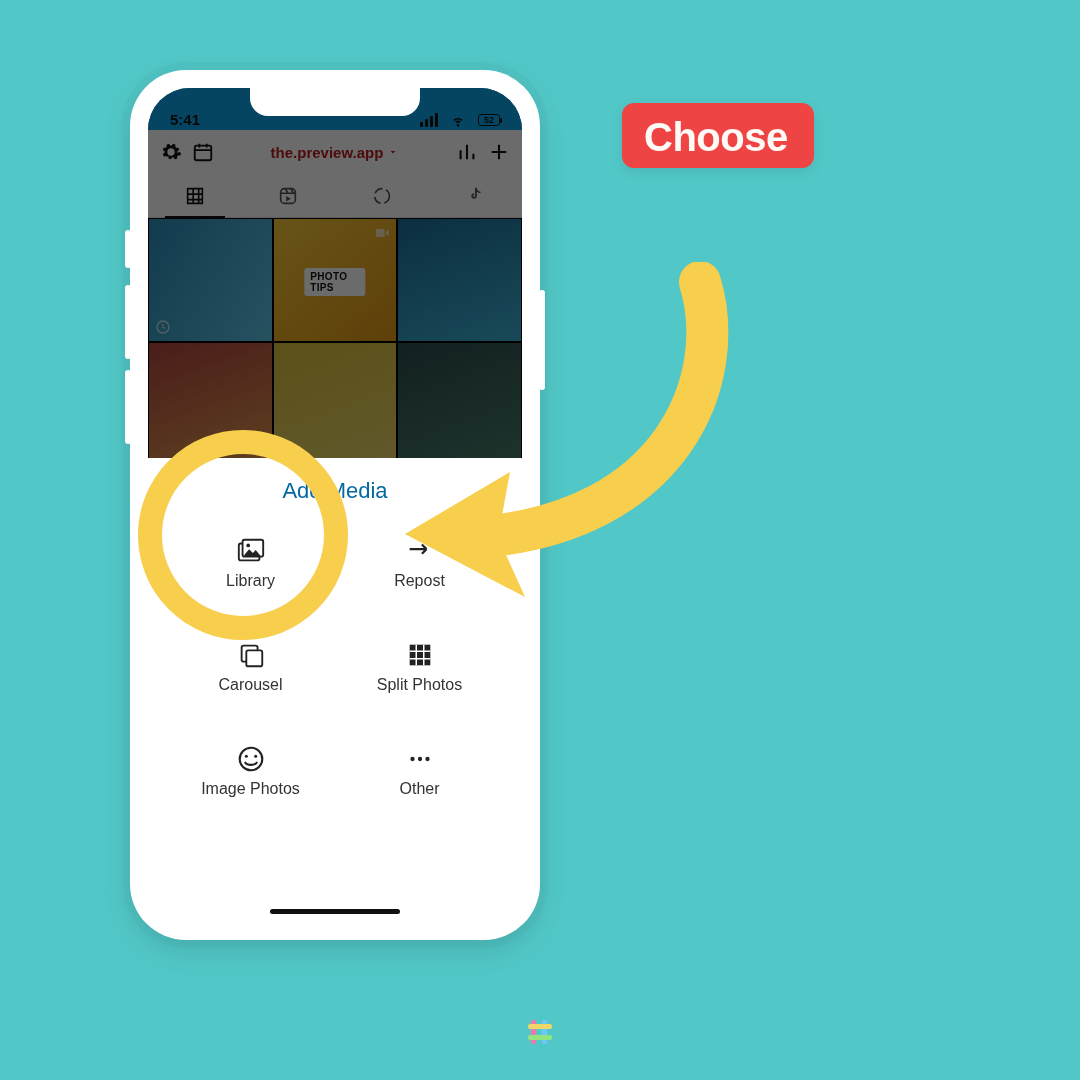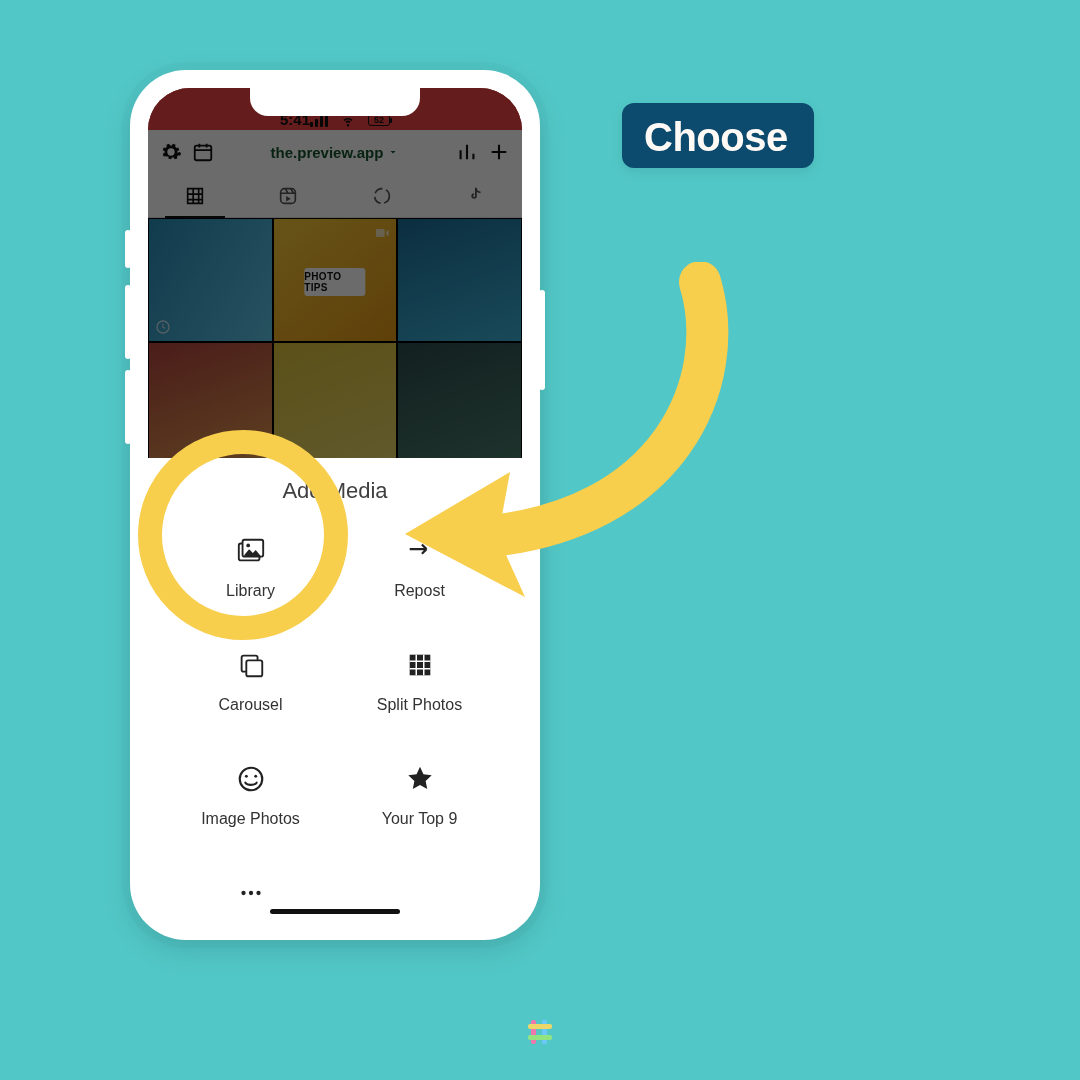--- a/index.html
+++ b/index.html
@@ -66,103 +66,103 @@
     background: rgba(0,0,0,0.58);
     z-index:20;
   }
 
   .status-bar {
     position:relative;
     height:42px;
     z-index:10;
     display:flex;
     align-items:flex-end;
-    justify-content:center;
+    justify-content:space-between;
     padding: 0 22px 2px;
     font-size:15px;
     font-weight:600;
     color:#111;
-    background:#ef4444;
+    background:#0ea5e9;
   }
   .status-right { display:flex; align-items:center; gap:12px; }
   .sig-dots { display:flex; gap:2px; align-items:flex-end; }
   .sig-dots span { width:3px; background:#111; display:block; border-radius:1px; }
   .sig-dots span:nth-child(1){height:5px;} .sig-dots span:nth-child(2){height:8px;}
   .sig-dots span:nth-child(3){height:11px;} .sig-dots span:nth-child(4){height:14px;}
   .wifi-svg { width:16px; height:16px; }
   .battery-box { width:22px; height:12px; border:1px solid #111; border-radius:3px; position:relative; }
   .battery-box::after { content:""; position:absolute; right:-3px; top:3px; width:2px; height:5px; background:#111; border-radius:1px;}
   .battery-num { font-size:9px; font-weight:700; text-align:center; line-height:10px; }
 
   .header-bar {
     position:relative; z-index:10;
     height:44px; background:#fff;
     display:flex; align-items:center; padding:0 12px;
     gap:10px;
   }
   .hicon { width:22px; height:22px; color:#111; display:flex; align-items:center; justify-content:center; }
-  .header-title { flex:1; text-align:center; font-size:15px; font-weight:600; color:#14532d; display:flex; align-items:center; justify-content:center; gap:4px; }
+  .header-title { flex:1; text-align:center; font-size:15px; font-weight:600; color:#b91c1c; display:flex; align-items:center; justify-content:center; gap:4px; }
   .chev-down { width:12px; height:12px; }
 
   .tab-bar {
     position:relative; z-index:10;
     height:44px; background:#fff;
     display:flex; align-items:center;
     border-bottom:1px solid #e1e1e1;
   }
   .tab { flex:1; display:flex; align-items:center; justify-content:center; height:100%; position:relative; }
   .tab.active::after { content:""; position:absolute; bottom:-1px; left:18%; right:18%; height:2px; background:#111; }
   .tab svg { width:22px; height:22px; color:#555; }
   .tab.active svg { color:#111; }
 
   .grid-row {
     position:relative; z-index:10;
     display:flex;
     height:124px;
   }
   .grid-row:nth-of-type(2) { height:116px; }
   .cell { flex:1; position:relative; background-size:cover; background-position:center; border:0.5px solid #000; }
-  .cell .badge { position:absolute; bottom:48%; left:50%; transform:translate(-50%,50%); background:#fff; color:#111; font-size:10px; font-weight:700; padding:3px 0; border-radius:3px; letter-spacing:0.3px; }
+  .cell .badge { position:absolute; bottom:48%; left:50%; transform:translate(-50%,50%); background:#fff; color:#111; font-size:10px; font-weight:700; padding:3px 6px; border-radius:3px; letter-spacing:0.3px; }
   .corner-icon { position:absolute; color:#fff; opacity:0.7; }
 
   
   .sheet {
     position:absolute;
     top:370px; left:0; right:0; bottom:0;
     background:#fff;
     z-index:30;
   }
   .sheet-title {
     text-align:center;
     font-size:22px;
-    color:#404040;
+    color:#0369a1;
     padding:20px 0 30px;
   }
   .sheet-grid {
     display:grid;
     grid-template-columns: 1fr 1fr;
     row-gap: 48px;
     padding: 0 18px;
   }
   .sheet-item {
-    display:flex; flex-direction:column; align-items:center; gap:14px;
+    display:flex; flex-direction:column; align-items:center; gap:4px;
     color:#333;
   }
   .sheet-item .ic { width:34px; height:34px; display:flex; align-items:center; justify-content:center; }
   .sheet-item .ic svg { width:30px; height:30px; }
   .sheet-item .lbl { font-size:16px; }
 
   
   .callout {
     position:absolute;
     left:622px; top:103px;
     filter: drop-shadow(0 4px 6px rgba(0,0,0,0.08));
   }
   .callout-top {
-    background:#0c4a6e;
+    background:#ef4444;
     color:#fffaf5;
     font-weight:800;
     font-size:40px;
     padding: 12px 26px 8px 22px;
     border-radius:12px;
     display:inline-block;
     font-family: "Arial Black", Arial, sans-serif;
     letter-spacing:-0.5px;
   }
   .callout-bot {
@@ -376,28 +376,20 @@
                 <circle cx="16" cy="16" r="12" fill="none" stroke="#222" stroke-width="2.3"></circle>
                 <circle cx="11" cy="13" r="1.6" fill="#222"></circle>
                 <circle cx="21" cy="13" r="1.6" fill="#222"></circle>
                 <path fill="none" stroke="#222" stroke-width="2.3" stroke-linecap="round" d="M10 20c2 3 10 3 12 0"></path>
               </svg>
           </div>
           <div class="lbl">Image Photos</div>
         </div>
 
 
-        <div class="sheet-item">
-          <div class="ic">
-            <svg viewBox="0 0 32 32">
-                <path fill="#222" d="M16 3l3.7 8 8.8 1-6.5 6 1.7 8.7L16 22.5 8.3 26.7 10 18l-6.5-6 8.8-1z"></path>
-              </svg>
-          </div>
-          <div class="lbl">Your Top 9</div>
-        </div>
 
         <div class="sheet-item">
           <div class="ic">
             <svg viewBox="0 0 32 32">
                 <circle cx="8" cy="16" r="2.3" fill="#222"></circle>
                 <circle cx="16" cy="16" r="2.3" fill="#222"></circle>
                 <circle cx="24" cy="16" r="2.3" fill="#222"></circle>
               </svg>
           </div>
           <div class="lbl">Other</div>

